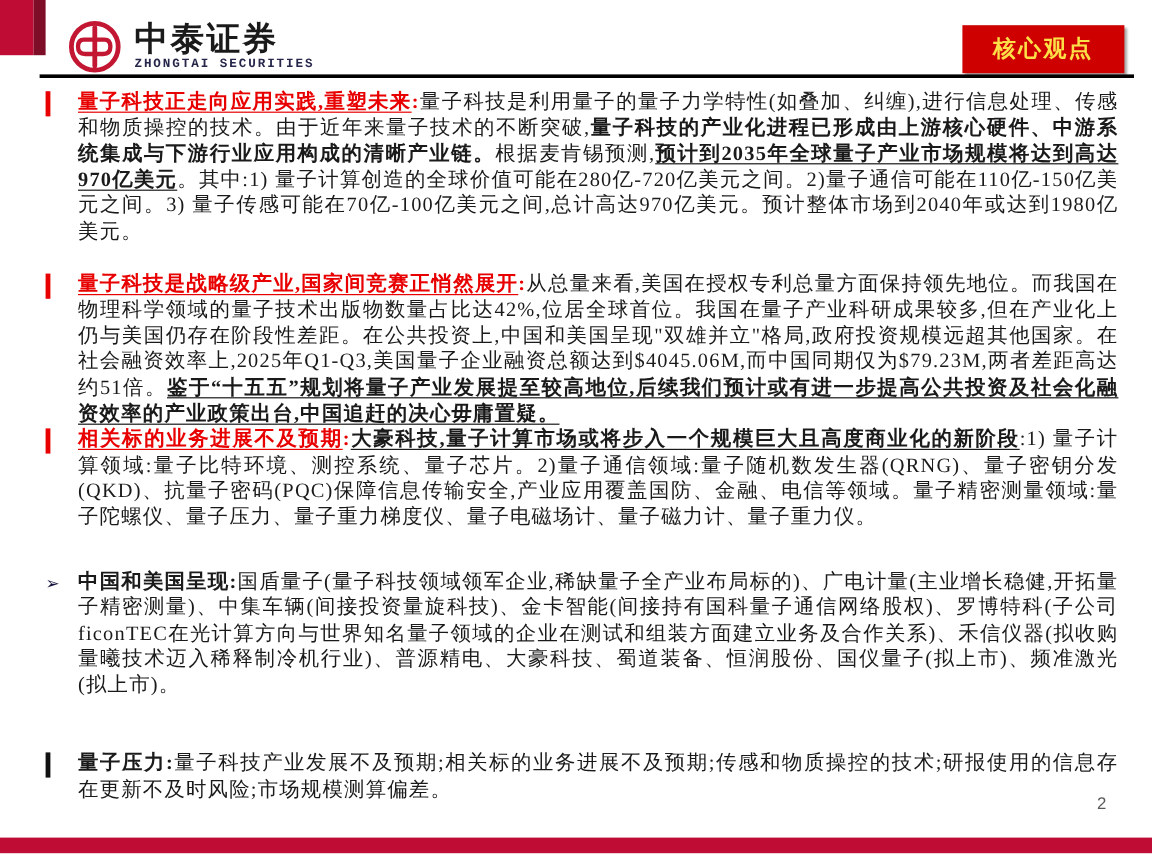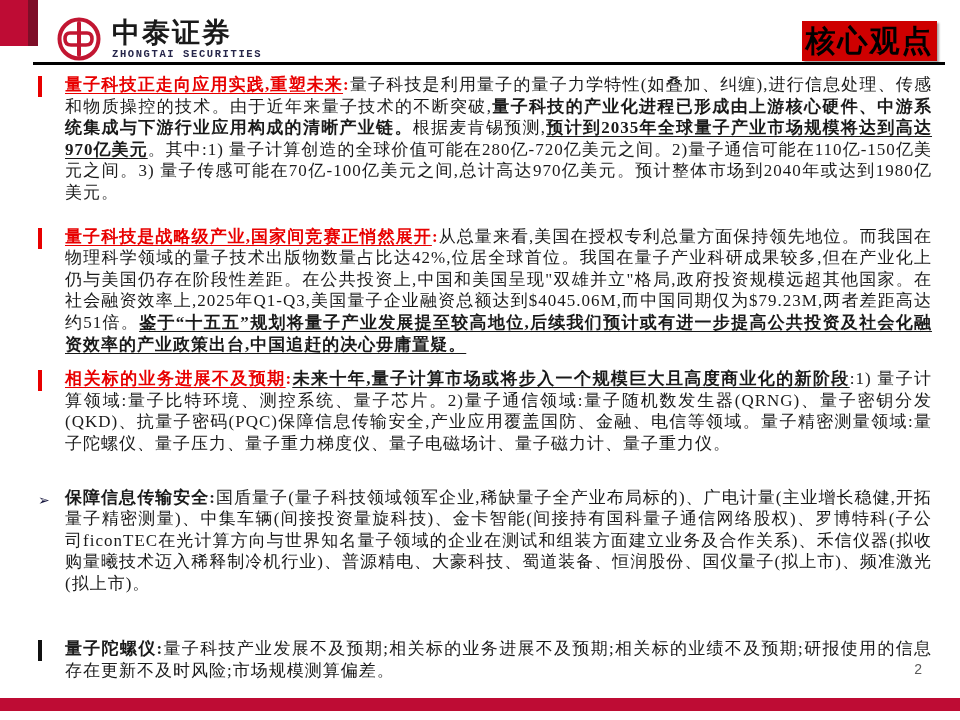--- a/index.html
+++ b/index.html
@@ -13,36 +13,36 @@
   
   .logo { position:absolute; left:56px; top:16px; display:flex; align-items:center; }
   .logo svg { display:block; }
   .logo-text { margin-left:10px; }
   .logo-cn { font-family:"Liberation Sans","DejaVu Sans",sans-serif; font-weight:bold; font-size:28px; line-height:28px; color:#1a1a1a; letter-spacing:2px; }
   .logo-en { font-family:Liberation Mono, monospace; font-weight:bold; font-size:10.5px; color:#26264a; letter-spacing:1.6px; margin-top:1px; }
   
   .header-rule { position:absolute; left:33px; right:15px; top:62px; height:3px; background:#000; }
   .badge {
     position:absolute; left:802px; top:21px; width:135px; height:40px;
-    background:var(--badge_red,#CE0000); color:#000000; font-weight:bold; font-size:30px;
+    background:var(--badge_red,#CE0000); color:#fde047; font-weight:bold; font-size:19px;
     display:flex; align-items:center; justify-content:center; letter-spacing:2px;
     box-shadow:2px 2px 2px rgba(0,0,0,0.35); z-index:2;
   }
   
   .content { position:absolute; left:38px; top:74px; width:894px; }
   .para-row { display:flex; align-items:flex-start; }
   .bullet-cell { flex:0 0 27px; padding-top:4px; }
   .sq { width:10px; height:10px; border:2.4px solid var(--heading_red,#E80000); background:#fff; }
   .sq.black { border-color:#111; }
   .arrow-glyph { font-family:"DejaVu Sans","Liberation Sans",sans-serif; font-size:14px; color:#14143c; line-height:14px; }
   .para {
     flex:1; font-size:17px; line-height:21.6px; letter-spacing:1px;
     text-align:justify; color:var(--body_text,#1A1A1A);
   }
-  .m1 { margin-bottom:22px; } .m2 { margin-bottom:13px; } .m3 { margin-bottom:32px; } .m4 { margin-bottom:44px; }
+  .m1 { margin-bottom:22px; } .m2 { margin-bottom:0; } .m3 { margin-bottom:32px; } .m4 { margin-bottom:44px; }
   .seg-head { color:var(--heading_red,#E80000); font-weight:bold; text-decoration:underline; text-underline-offset:3px; }
   .seg-headColon { color:var(--heading_red,#E80000); font-weight:bold; }
   .seg-normal {}
   .seg-bold { font-weight:bold; }
   .seg-bu { font-weight:bold; text-decoration:underline; text-underline-offset:3px; }
   
   .page-num { position:absolute; right:38px; top:661px; font-size:14px; color:var(--page_gray,#595959); font-family:"Liberation Sans","DejaVu Sans",sans-serif; }
   .footer-bar { position:absolute; left:0; right:0; top:698px; height:13px; background:var(--brand_crimson,#C21240); }
 </style>
 </head>
@@ -77,31 +77,31 @@
       <div class="para"><span class="seg-head">量子科技正走向应用实践,重塑未来</span><span class="seg-headColon">:</span><span class="seg-normal">量子科技是利用量子的量子力学特性(如叠加、纠缠),进行信息处理、传感和物质操控的技术。由于近年来量子技术的不断突破,</span><span class="seg-bold">量子科技的产业化进程已形成由上游核心硬件、中游系统集成与下游行业应用构成的清晰产业链。</span><span class="seg-normal">根据麦肯锡预测,</span><span class="seg-bu">预计到2035年全球量子产业市场规模将达到高达970亿美元</span><span class="seg-normal">。其中:1) 量子计算创造的全球价值可能在280亿-720亿美元之间。2)量子通信可能在110亿-150亿美元之间。3) 量子传感可能在70亿-100亿美元之间,总计高达970亿美元。预计整体市场到2040年或达到1980亿美元。</span></div>
     </div>
 
     <div class="para-row m2">
       <span class="bullet-cell"><span class="sq"></span></span>
       <div class="para"><span class="seg-head">量子科技是战略级产业,国家间竞赛正悄然展开</span><span class="seg-headColon">:</span><span class="seg-normal">从总量来看,美国在授权专利总量方面保持领先地位。而我国在物理科学领域的量子技术出版物数量占比达42%,位居全球首位。我国在量子产业科研成果较多,但在产业化上仍与美国仍存在阶段性差距。在公共投资上,中国和美国呈现"双雄并立"格局,政府投资规模远超其他国家。在社会融资效率上,2025年Q1-Q3,美国量子企业融资总额达到$4045.06M,而中国同期仅为$79.23M,两者差距高达约51倍。</span><span class="seg-bu">鉴于“十五五”规划将量子产业发展提至较高地位,后续我们预计或有进一步提高公共投资及社会化融资效率的产业政策出台,中国追赶的决心毋庸置疑。</span></div>
     </div>
 
     <div class="para-row m3">
       <span class="bullet-cell"><span class="sq"></span></span>
-      <div class="para"><span class="seg-head">相关标的业务进展不及预期</span><span class="seg-headColon">:</span><span class="seg-bu">未来十年,量子计算市场或将步入一个规模巨大且高度商业化的新阶段</span><span class="seg-normal">:1) 量子计算领域:量子比特环境、测控系统、量子芯片。2)量子通信领域:量子随机数发生器(QRNG)、量子密钥分发(QKD)、抗量子密码(PQC)保障信息传输安全,产业应用覆盖国防、金融、电信等领域。量子精密测量领域:量子陀螺仪、量子压力、量子重力梯度仪、量子电磁场计、量子磁力计、量子重力仪。</span></div>
+      <div class="para"><span class="seg-head">相关标的业务进展不及预期</span><span class="seg-headColon">:</span><span class="seg-bu">大豪科技,量子计算市场或将步入一个规模巨大且高度商业化的新阶段</span><span class="seg-normal">:1) 量子计算领域:量子比特环境、测控系统、量子芯片。2)量子通信领域:量子随机数发生器(QRNG)、量子密钥分发(QKD)、抗量子密码(PQC)保障信息传输安全,产业应用覆盖国防、金融、电信等领域。量子精密测量领域:量子陀螺仪、量子压力、量子重力梯度仪、量子电磁场计、量子磁力计、量子重力仪。</span></div>
     </div>
 
     <div class="para-row m4">
       <span class="bullet-cell"><span class="arrow-glyph">➢</span></span>
-      <div class="para"><span class="seg-bold">保障信息传输安全:</span><span class="seg-normal">国盾量子(量子科技领域领军企业,稀缺量子全产业布局标的)、广电计量(主业增长稳健,开拓量子精密测量)、中集车辆(间接投资量旋科技)、金卡智能(间接持有国科量子通信网络股权)、罗博特科(子公司ficonTEC在光计算方向与世界知名量子领域的企业在测试和组装方面建立业务及合作关系)、禾信仪器(拟收购量曦技术迈入稀释制冷机行业)、普源精电、大豪科技、蜀道装备、恒润股份、国仪量子(拟上市)、频准激光(拟上市)。</span></div>
+      <div class="para"><span class="seg-bold">中国和美国呈现:</span><span class="seg-normal">国盾量子(量子科技领域领军企业,稀缺量子全产业布局标的)、广电计量(主业增长稳健,开拓量子精密测量)、中集车辆(间接投资量旋科技)、金卡智能(间接持有国科量子通信网络股权)、罗博特科(子公司ficonTEC在光计算方向与世界知名量子领域的企业在测试和组装方面建立业务及合作关系)、禾信仪器(拟收购量曦技术迈入稀释制冷机行业)、普源精电、大豪科技、蜀道装备、恒润股份、国仪量子(拟上市)、频准激光(拟上市)。</span></div>
     </div>
 
     <div class="para-row">
       <span class="bullet-cell"><span class="sq black"></span></span>
-      <div class="para"><span class="seg-bold">量子陀螺仪:</span><span class="seg-normal">量子科技产业发展不及预期;相关标的业务进展不及预期;相关标的业绩不及预期;研报使用的信息存在更新不及时风险;市场规模测算偏差。</span></div>
+      <div class="para"><span class="seg-bold">量子压力:</span><span class="seg-normal">量子科技产业发展不及预期;相关标的业务进展不及预期;传感和物质操控的技术;研报使用的信息存在更新不及时风险;市场规模测算偏差。</span></div>
     </div>
 
   </div>
 
   <div class="page-num">2</div>
   <div class="footer-bar"></div>
 
 </div>
 
 </body></html>

